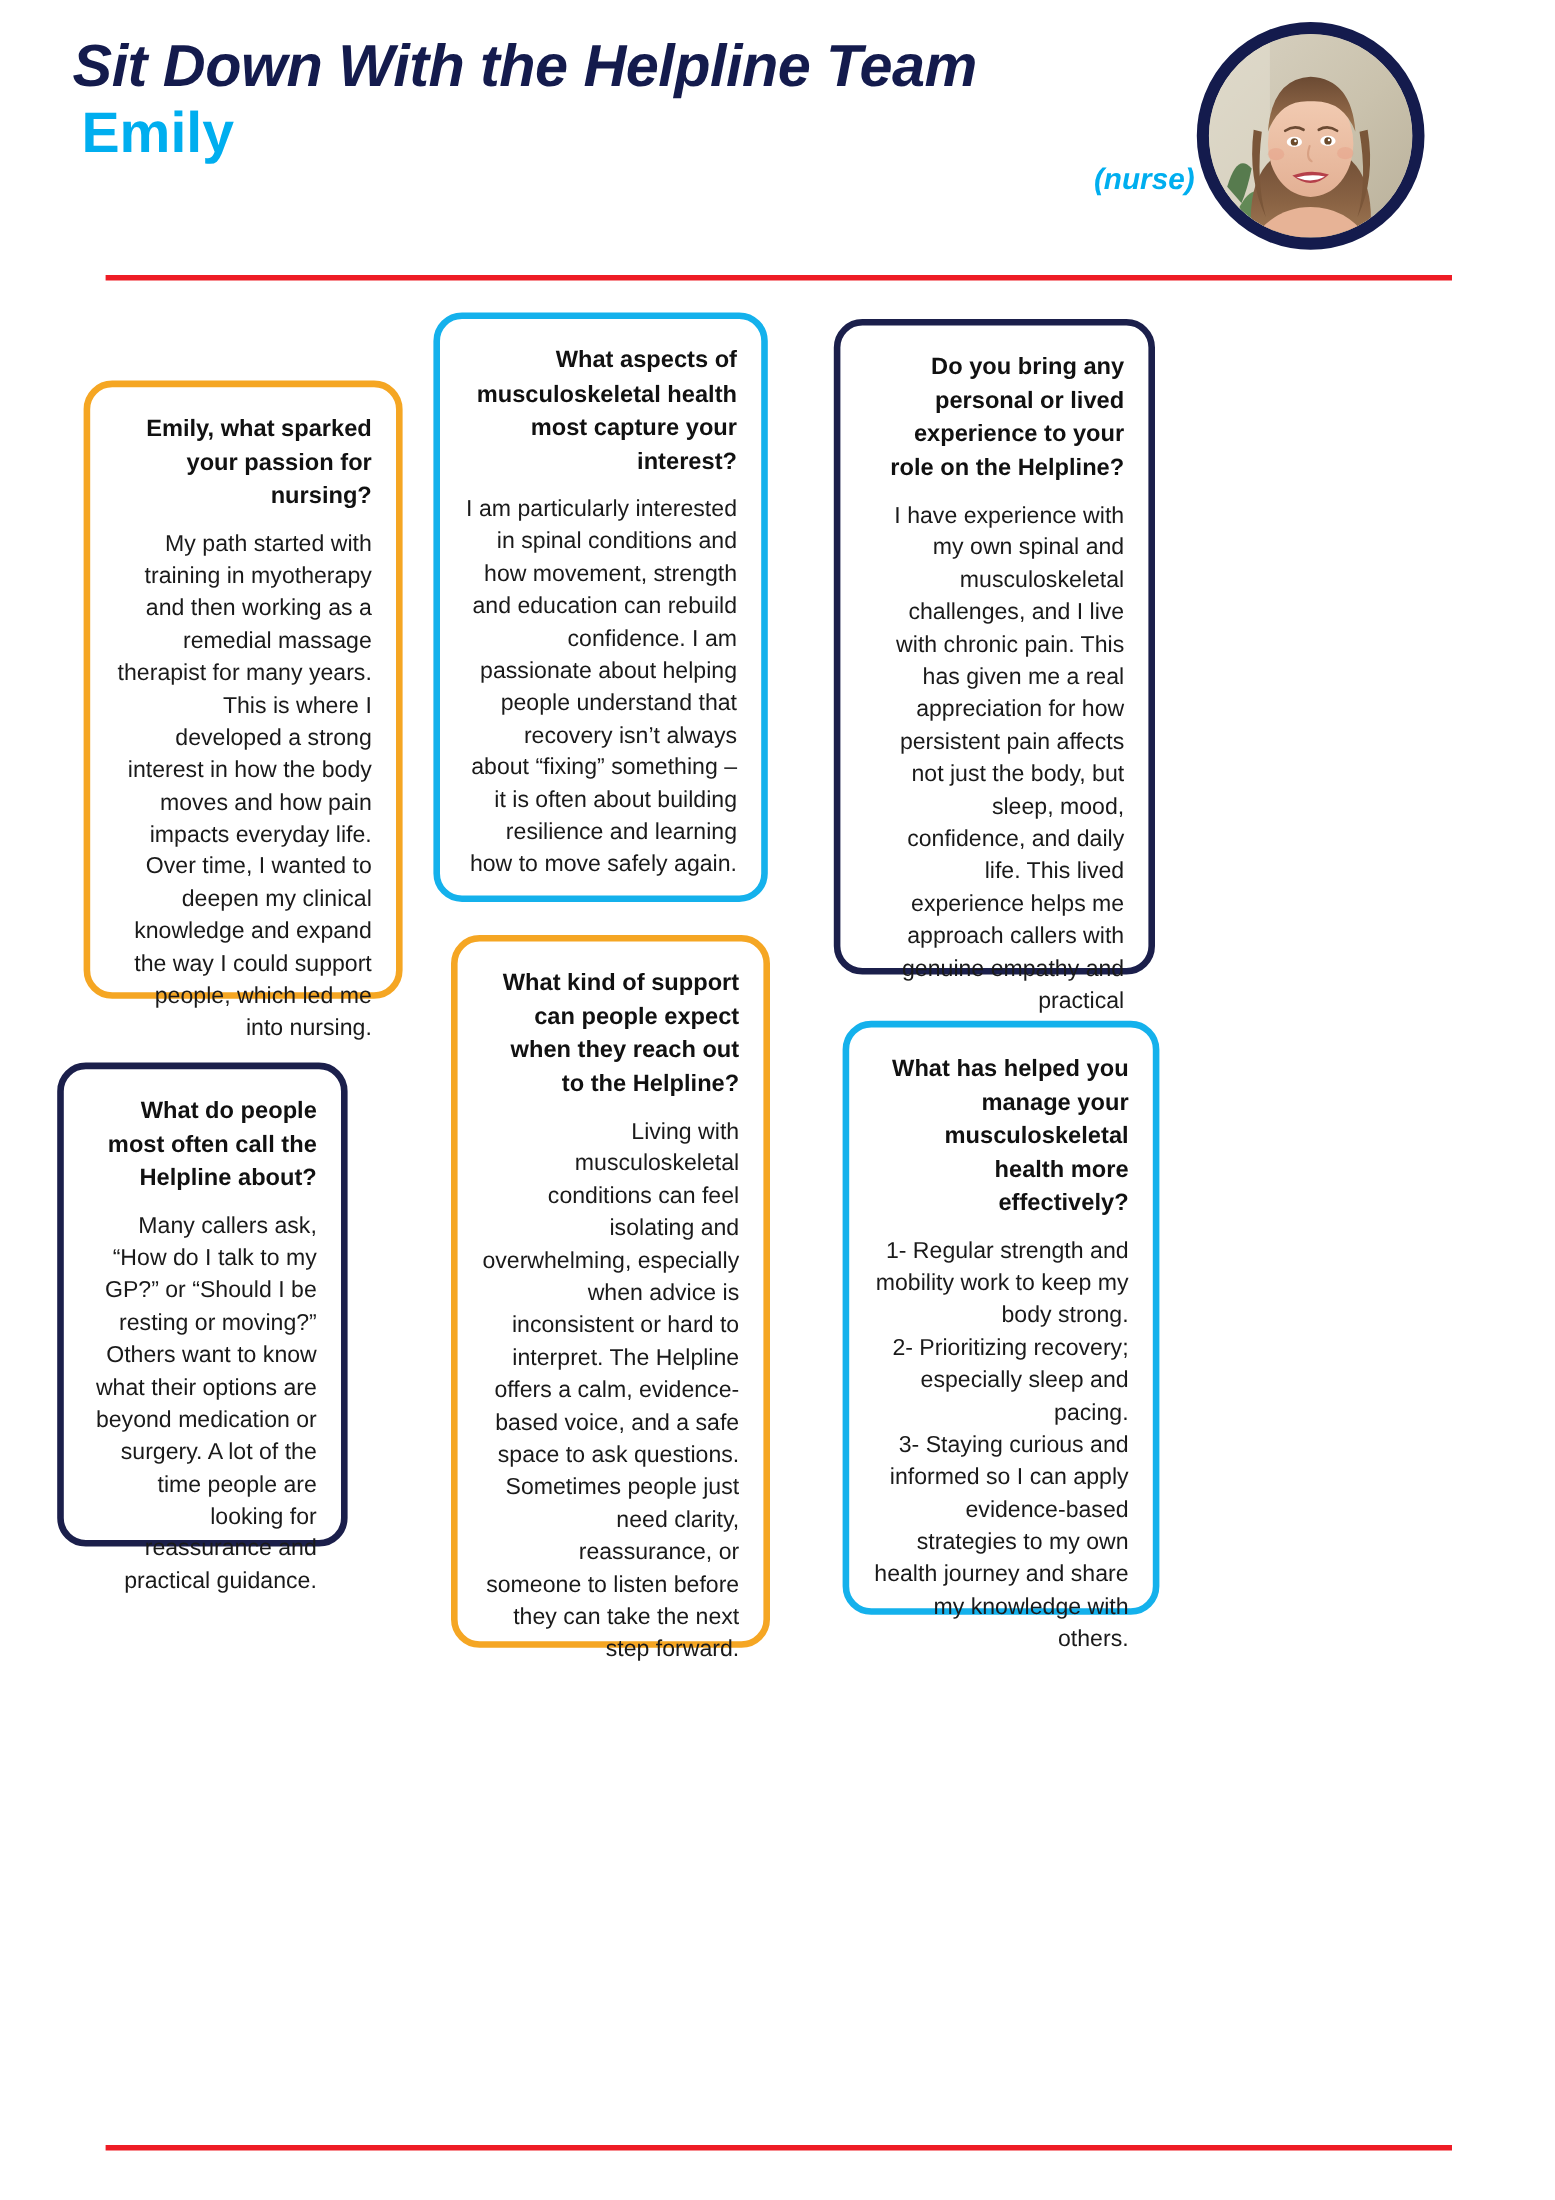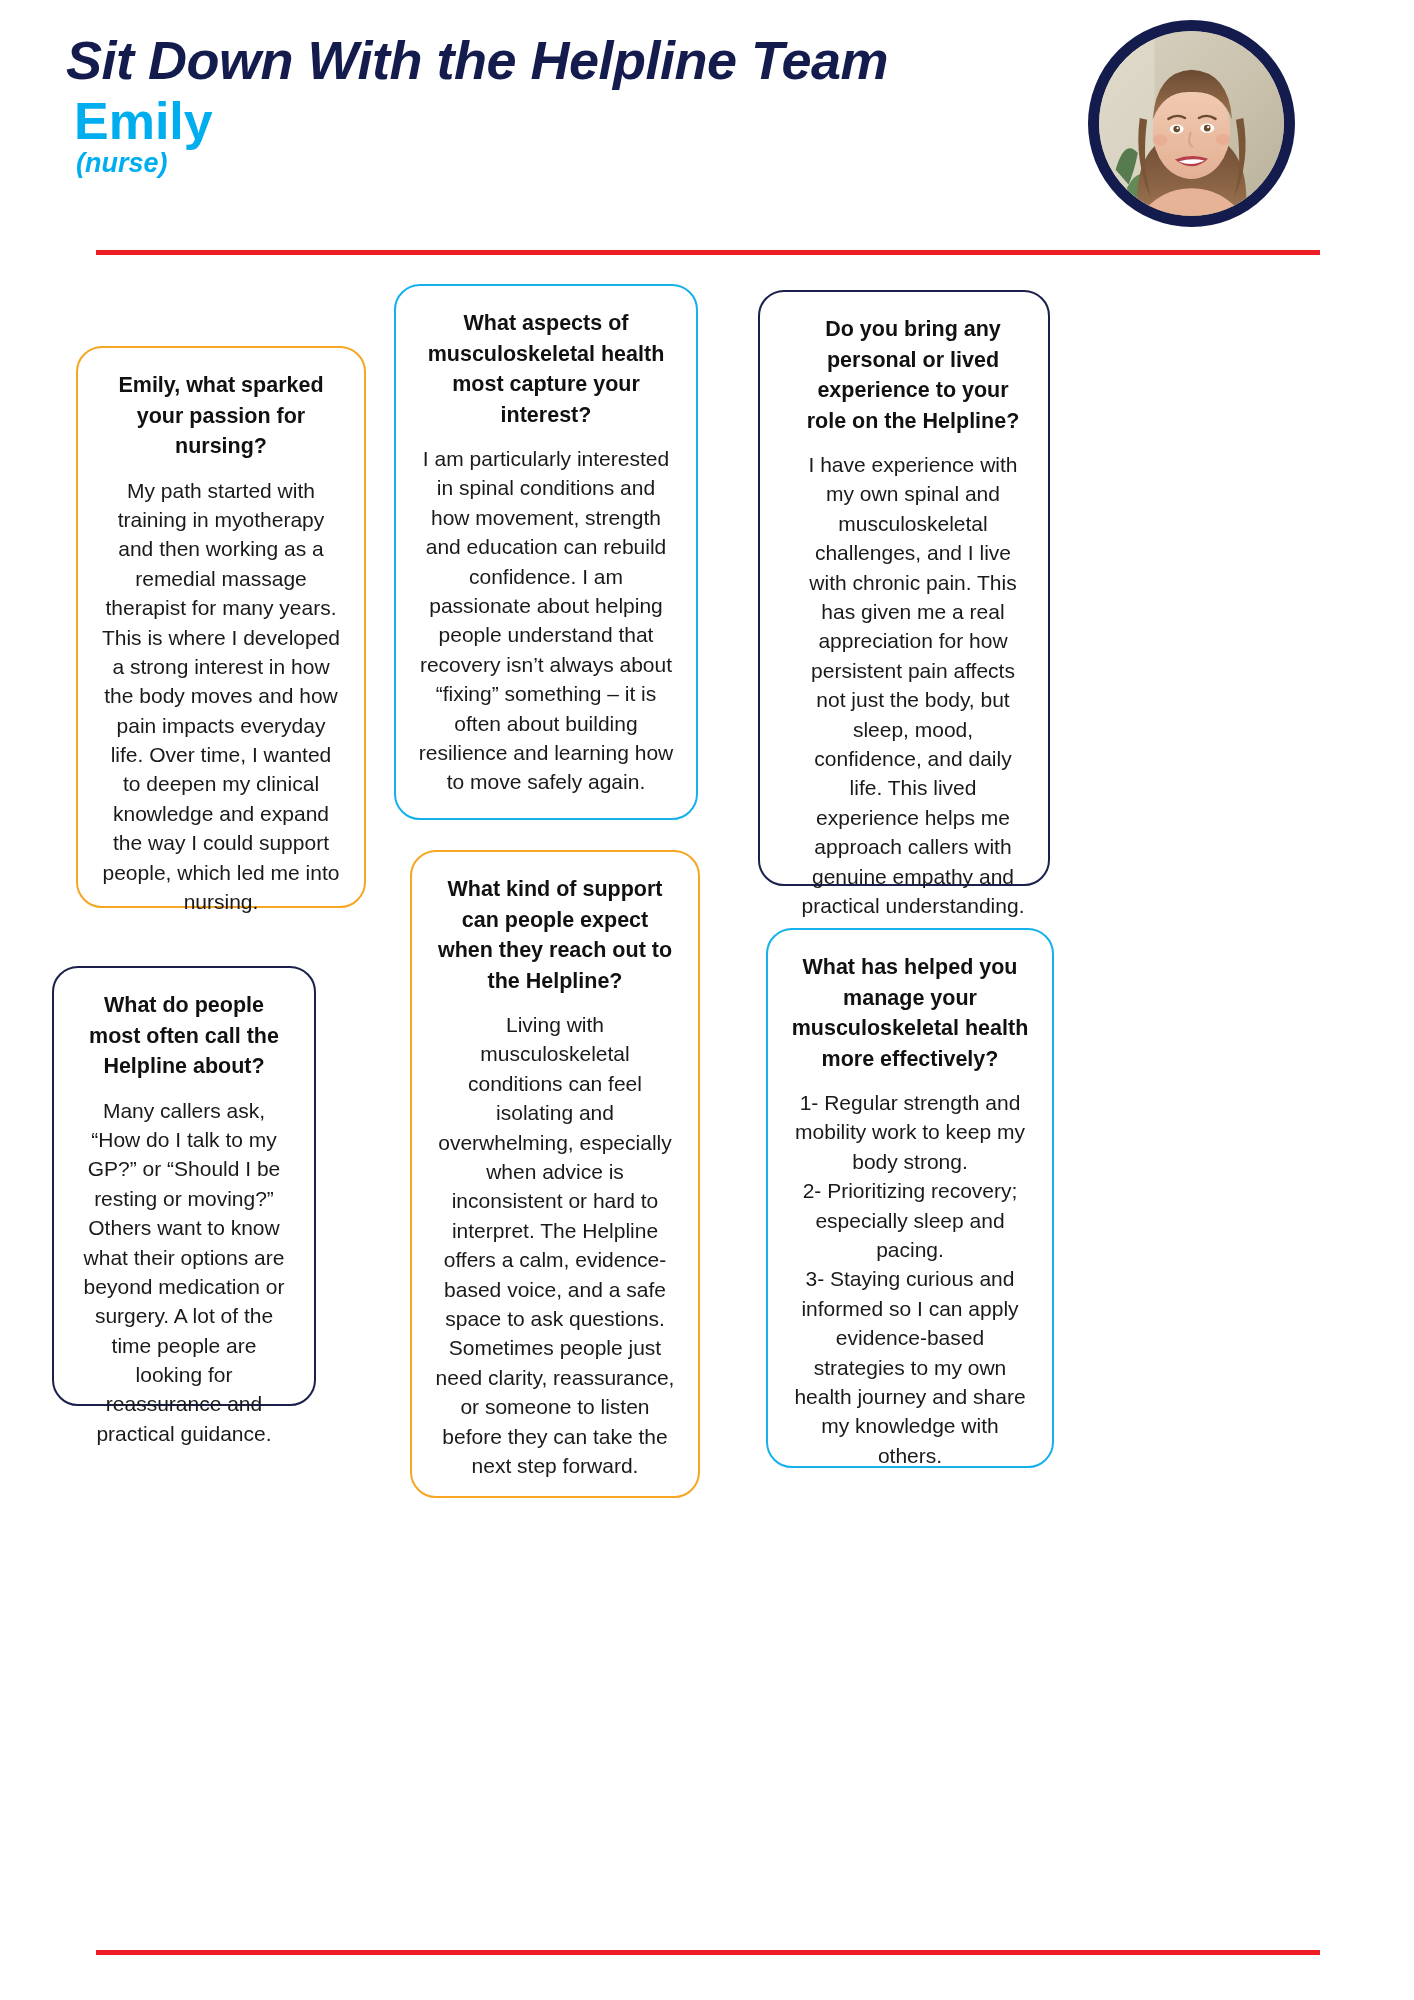--- a/index.html
+++ b/index.html
@@ -20,21 +20,21 @@
     font-size:54px;font-weight:bold;font-style:italic;
     color:#141B4D;letter-spacing:-0.5px;line-height:1.06;
     margin:0;white-space:nowrap;
   }
   .name{
     font-size:52px;font-weight:bold;
     color:#00AEEF;line-height:1.02;margin:6px 0 0 8px;
   }
   .role{
     font-size:27px;font-weight:bold;font-style:italic;
-    color:#00AEEF;line-height:1;margin:2px 0 0 10px;
+    color:#00AEEF;line-height:1;margin:2px 0 0 10px;text-align:right;
   }
 
   .avatar{
     position:absolute;left:1088px;top:20px;
     width:207px;height:207px;border-radius:50%;
     border:11px solid #141B4D;
     box-sizing:border-box;
     overflow:hidden;
     background:#cfc8b4;
   }
@@ -51,23 +51,23 @@
     position:absolute;left:96px;top:1950px;width:1224px;height:5px;
     background:#EE1C25;
   }
 
   
   .card{
     position:absolute;
     box-sizing:border-box;
     border-radius:26px;
     background:#ffffff;
-    border:2px solid #7f1d1d;
+    border:6px solid #7f1d1d;
     padding:22px 22px 20px 22px;
-    text-align:center;
+    text-align:right;
   }
   .card.orange{border-color:#F5A623;}
   .card.cyan{border-color:#14B1EC;}
   .card.navy{border-color:#1B1F4B;}
 
   .q{
     font-size:21.5px;font-weight:bold;color:#111;
     line-height:1.42;margin:0 0 14px 0;
   }
   .a{

